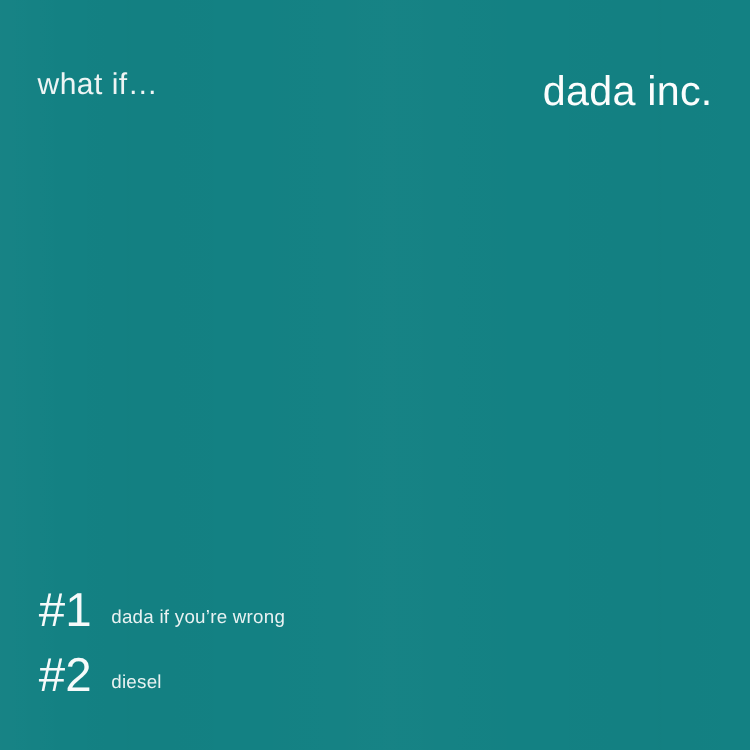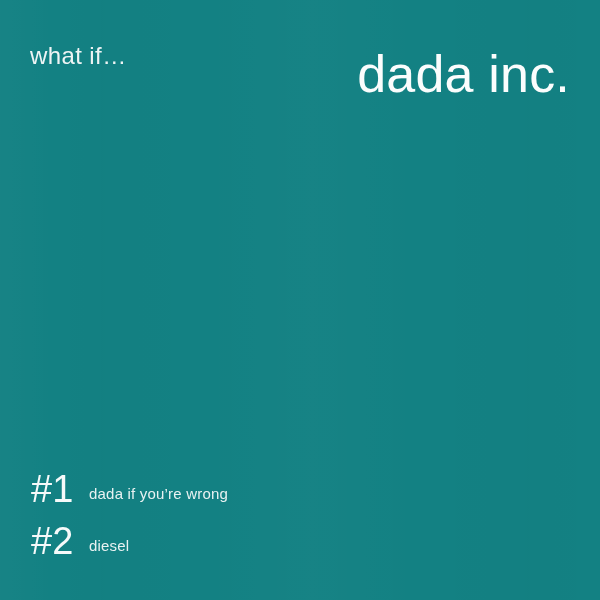--- a/index.html
+++ b/index.html
@@ -42,33 +42,33 @@
   
   #cover .header {
     position: absolute;
     left: 0;
     right: 0;
     top: 44px;
     height: 48px;
     padding: 0 30px;
     box-sizing: border-box;
     display: flex;
-    align-items: flex-start;
+    align-items: center;
     justify-content: space-between;
   }
   #cover .album-title {
     font-size: 24px;
     font-weight: 300;
     line-height: 1;
     letter-spacing: 0.4px;
     color: #eef4f4;
     white-space: pre;
   }
   #cover .artist-name {
-    font-size: 52px;
+    font-size: 33px;
     font-weight: 300;
     line-height: 1;
     letter-spacing: 0.2px;
     color: #fbfdfd;
     white-space: pre;
     transform: translateY(4px);
   }
 
   
   #cover .tracklist {

